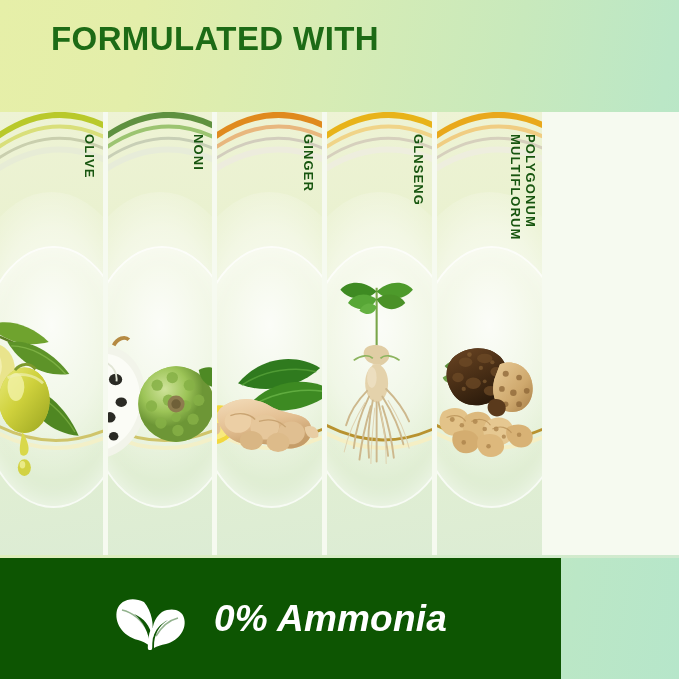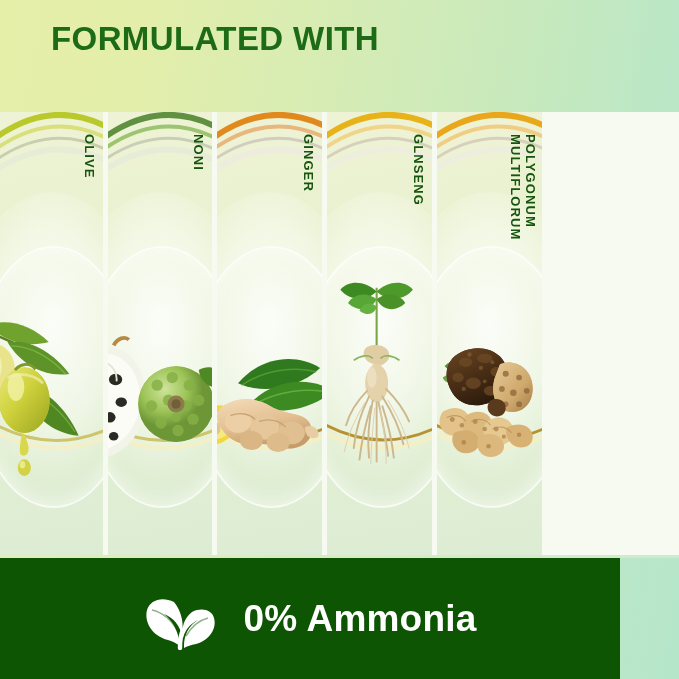--- a/index.html
+++ b/index.html
@@ -72,23 +72,23 @@
   
   .art{position:absolute;left:0;bottom:55px;width:100%;height:230px;pointer-events:none;}
   .art svg{width:100%;height:100%;display:block;overflow:visible;}
 
   
   .sweep{position:absolute;left:-20%;bottom:96px;width:150%;height:70px;pointer-events:none;}
   .sweep svg{width:100%;height:100%;display:block;}
 
   
   #banner{
-    position:absolute;left:0;bottom:0;width:620px;height:121px;
+    position:absolute;left:0;bottom:0;width:561px;height:121px;
     background:#0d5502;
-    display:flex;align-items:center;justify-content:center;gap:26px;
+    display:flex;align-items:center;justify-content:center;gap:26px;font-style:italic;
   }
   #banner-top-line{
     position:absolute;left:0;bottom:121px;width:679px;height:3px;
     background:linear-gradient(90deg,#dfeebb,#cfead0);
   }
   #leaf-icon{width:74px;height:62px;flex:0 0 auto;}
   #leaf-icon svg{display:block;width:74px;height:62px;}
   #banner-text{
     color:#ffffff;font-size:37px;font-weight:bold;letter-spacing:.2px;
     white-space:nowrap;

